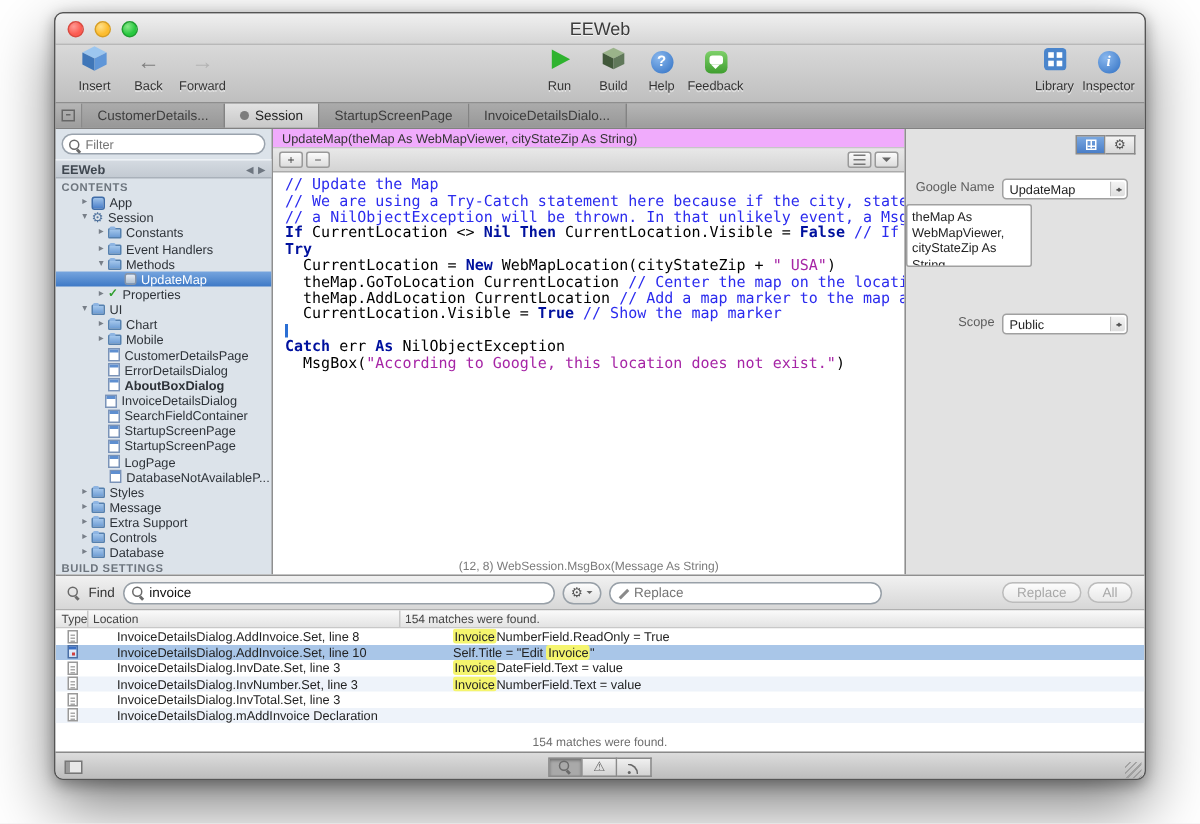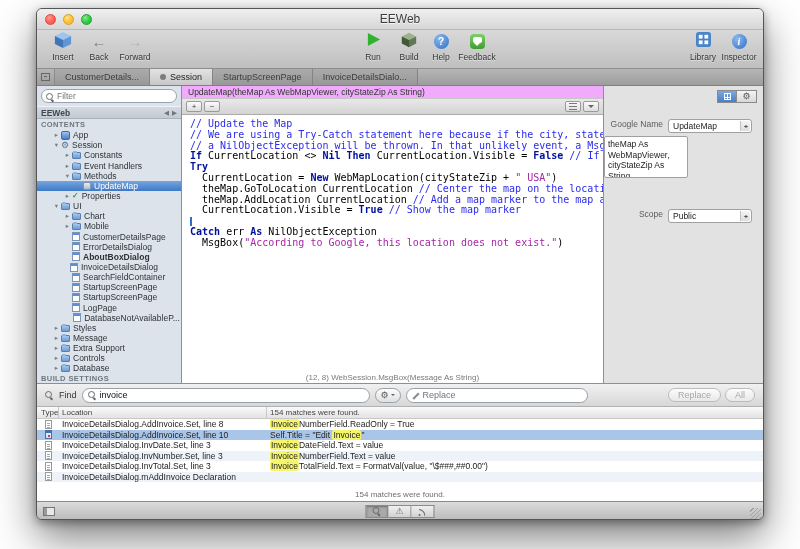--- a/index.html
+++ b/index.html
@@ -148,21 +148,21 @@
   .slash-glyph::after { content:""; position:absolute; left:1px; top:6.5px; width:8px; height:1.5px; background:#8a8a8a; transform:rotate(-45deg); transform-origin:0 50%; }
   .find-buttons { margin-left:auto; display:flex; gap:4px; }
   .pill-btn { height:14px; border:1px solid #bcbcbc; border-radius:7px; background:linear-gradient(#fcfcfc,#e8e8e8);
     font-size:9px; color:#a8a8a8; padding:0 9px; display:flex; align-items:center; }
   .results-header { height:12px; background:linear-gradient(#fafafa,#e3e3e3); border-bottom:1px solid #c8c8c8;
     display:flex; font-size:8px; color:#444; flex:0 0 auto;justify-content:flex-end; }
   .rh-type { width:22px; padding-left:4px; border-right:1px solid #c8c8c8; display:flex; align-items:center; }
   .rh-loc { width:208px; padding-left:3px; border-right:1px solid #c8c8c8; display:flex; align-items:center; }
   .rh-status { flex:1; padding-left:3px; display:flex; align-items:center; }
   .results-body { flex:1; overflow:hidden; background:#fff; }
-  .result-row { display:flex; height:10.5px; line-height:10.5px; font-size:8.5px; color:#222; white-space:nowrap; }
+  .result-row { display:flex; height:10.5px; line-height:10.5px; font-size:8.5px; color:#222; white-space:nowrap;gap:16px; }
   .result-row:nth-child(even) { background:#eef3fa; }
   .result-row.selected { background:#a9c6e8; }
   .r-type { width:22px; flex:0 0 auto; display:flex; align-items:center; justify-content:center; }
   .r-loc { width:208px; flex:0 0 auto; padding-left:3px; overflow:hidden; }
   .r-match { flex:1; padding-left:3px; overflow:hidden; }
   .hl { background:#f5f56e; border-radius:2px; padding:0 1px; }
   .code-doc-icon { width:7px; height:9px; background:#fdfdfd; border:1px solid #999; position:relative; }
   .code-doc-icon::before { content:""; position:absolute; left:1px; right:1px; top:2px; height:1px; background:#aaa; box-shadow:0 2px 0 #aaa, 0 4px 0 #aaa; }
   .webdialog-icon { width:7px; height:9px; background:linear-gradient(#eef4ff,#cfe0f5); border:1px solid #4a6fa5; position:relative; }
   .webdialog-icon::before { content:""; position:absolute; top:0; left:0; right:0; height:2px; background:#3a6fc4; }
@@ -563,21 +563,20 @@
               <span class="code-doc-icon"></span>
             </span>
             <span class="r-loc">InvoiceDetailsDialog.InvNumber.Set, line 3</span>
             <span class="r-match"><span class="hl" style="background: rgb(245, 245, 110);">Invoice</span><span>NumberField.Text = value</span></span>
           </div>
           <div class="result-row">
             <span class="r-type">
               <span class="code-doc-icon"></span>
             </span>
             <span class="r-loc">InvoiceDetailsDialog.InvTotal.Set, line 3</span>
-            <span class="r-match"><span class="hl" style="background: rgb(245, 245, 110);">Invoice</span><span>TotalField.Text = FormatVal(value, "\$###,##0.00")</span></span>
           </div>
           <div class="result-row">
             <span class="r-type">
               <span class="code-doc-icon"></span>
             </span>
             <span class="r-loc">InvoiceDetailsDialog.mAddInvoice Declaration</span>
           </div>
         </div>
       <div class="results-footer">154 matches were found.</div>
     </div>

